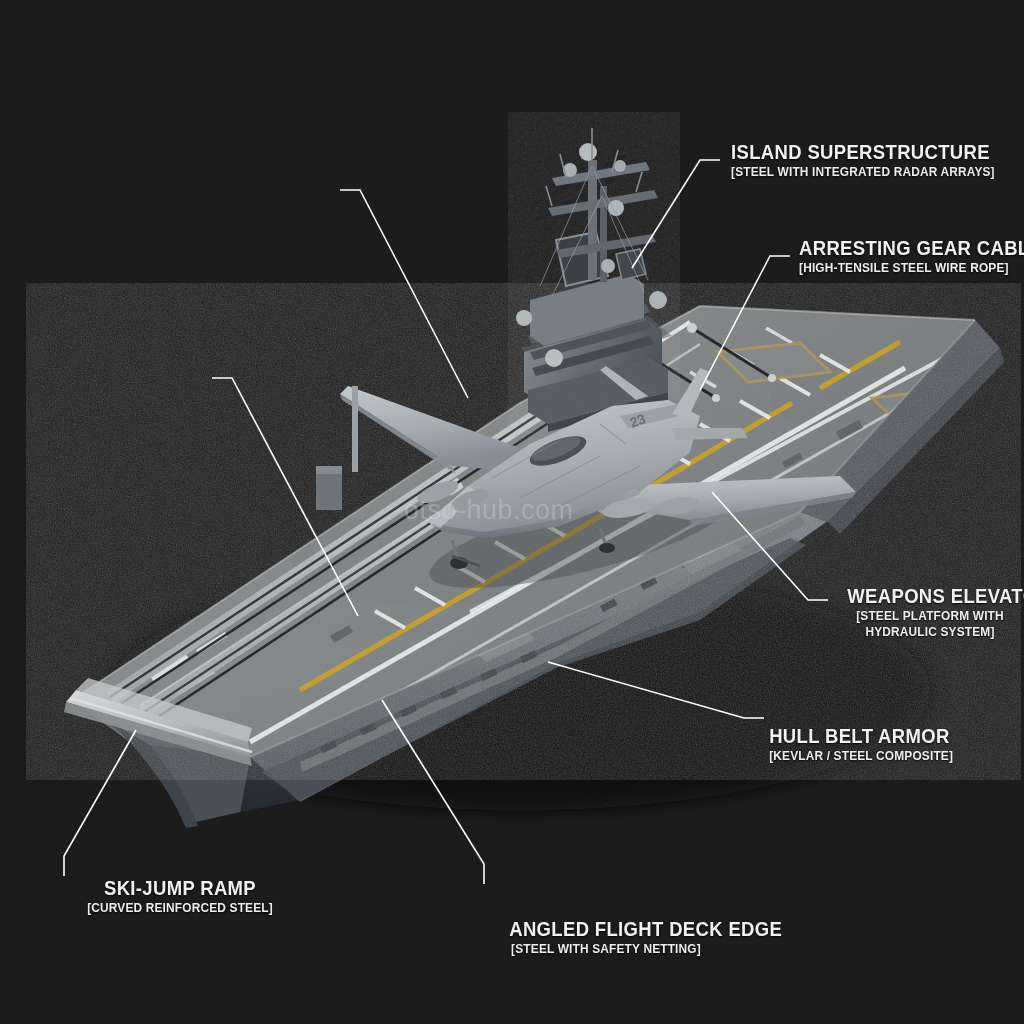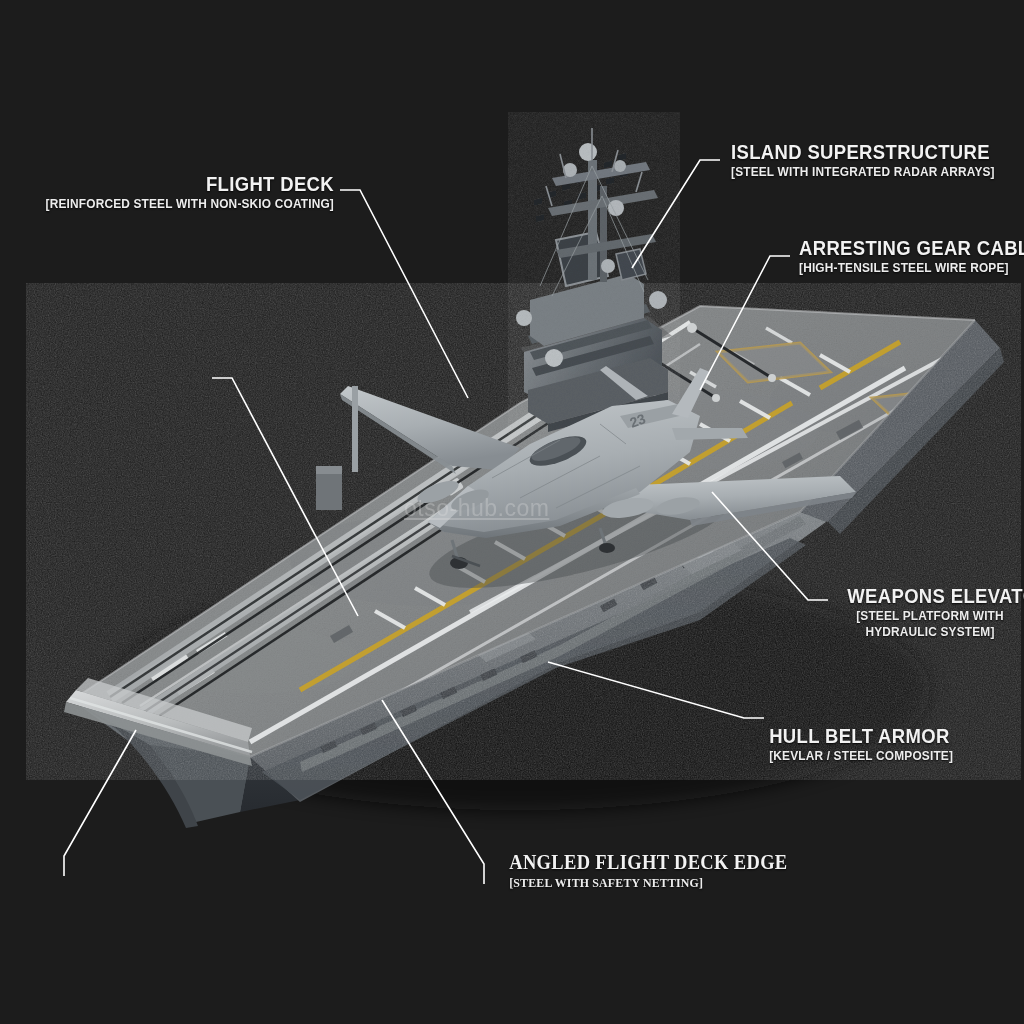--- a/index.html
+++ b/index.html
@@ -72,27 +72,26 @@
   .al-center { text-align: center; transform-origin: center center; }
   .al-center .cl-title,
   .al-center .cl-sub,
   .al-center .cl-sub2 { transform-origin: center center; }
 
   
   #watermark {
     position: absolute;
     left: 404px;
     top: 495px;
-    font-size: 23px;
+    font-size: 27px;
     letter-spacing: 0.5px;
     color: rgba(225,225,225,0.30);
     font-family: "Liberation Sans", sans-serif;
     pointer-events: none;
     user-select: none;
-    text-decoration: underline;
   }
 </style>
 </head>
 <body>
 
 <div id="stage">
 
   <svg id="scene" viewBox="0 0 1024 1024" xmlns="http://www.w3.org/2000/svg">
     <defs>
       <linearGradient id="deckGrad" x1="0" y1="0" x2="1" y2="0.6">
@@ -476,36 +475,36 @@
   <div class="callout al-left" style="left:731px; top:141px;">
     <div class="cl-title">ISLAND SUPERSTRUCTURE</div>
     <div class="cl-sub">[STEEL WITH INTEGRATED RADAR ARRAYS]</div>
   </div>
 
   <div class="callout al-left" style="left:799px; top:237px;">
     <div class="cl-title">ARRESTING GEAR CABLES</div>
     <div class="cl-sub">[HIGH-TENSILE STEEL WIRE ROPE]</div>
   </div>
 
-  <div class="callout al-right" style="left:0px; width:334px; top:173px;">
-    <div class="cl-title">FLIGHT DECK</div>
-    <div class="cl-sub">[REINFORCED STEEL WITH NON-SKIO COATING]</div>
-  </div>
 
 
   <div class="callout al-center" style="left:836px; width:188px; top:585px;">
     <div class="cl-title">WEAPONS ELEVATORS</div>
     <div class="cl-sub">[STEEL PLATFORM WITH</div>
     <div class="cl-sub2">HYDRAULIC SYSTEM]</div>
   </div>
 
   <div class="callout al-center" style="left:758px; width:186px; top:705px;margin-top:20px;">
     <div class="cl-title">HULL BELT ARMOR</div>
     <div class="cl-sub">[KEVLAR / STEEL COMPOSITE]</div>
   </div>
 
-
-  <div class="callout al-center" style="left:496px; width:220px; top:852px;font-family:Liberation Serif, serif;">
+  <div class="callout al-center" style="left:74px; width:212px; top:877px;">
+    <div class="cl-title">SKI-JUMP RAMP</div>
+    <div class="cl-sub">[CURVED REINFORCED STEEL]</div>
+  </div>
+
+  <div class="callout al-center" style="left:496px; width:220px; top:918px;">
     <div class="cl-title">ANGLED FLIGHT DECK EDGE</div>
     <div class="cl-sub">[STEEL WITH SAFETY NETTING]</div>
   </div>
 
 </div>
 
 </body></html>

